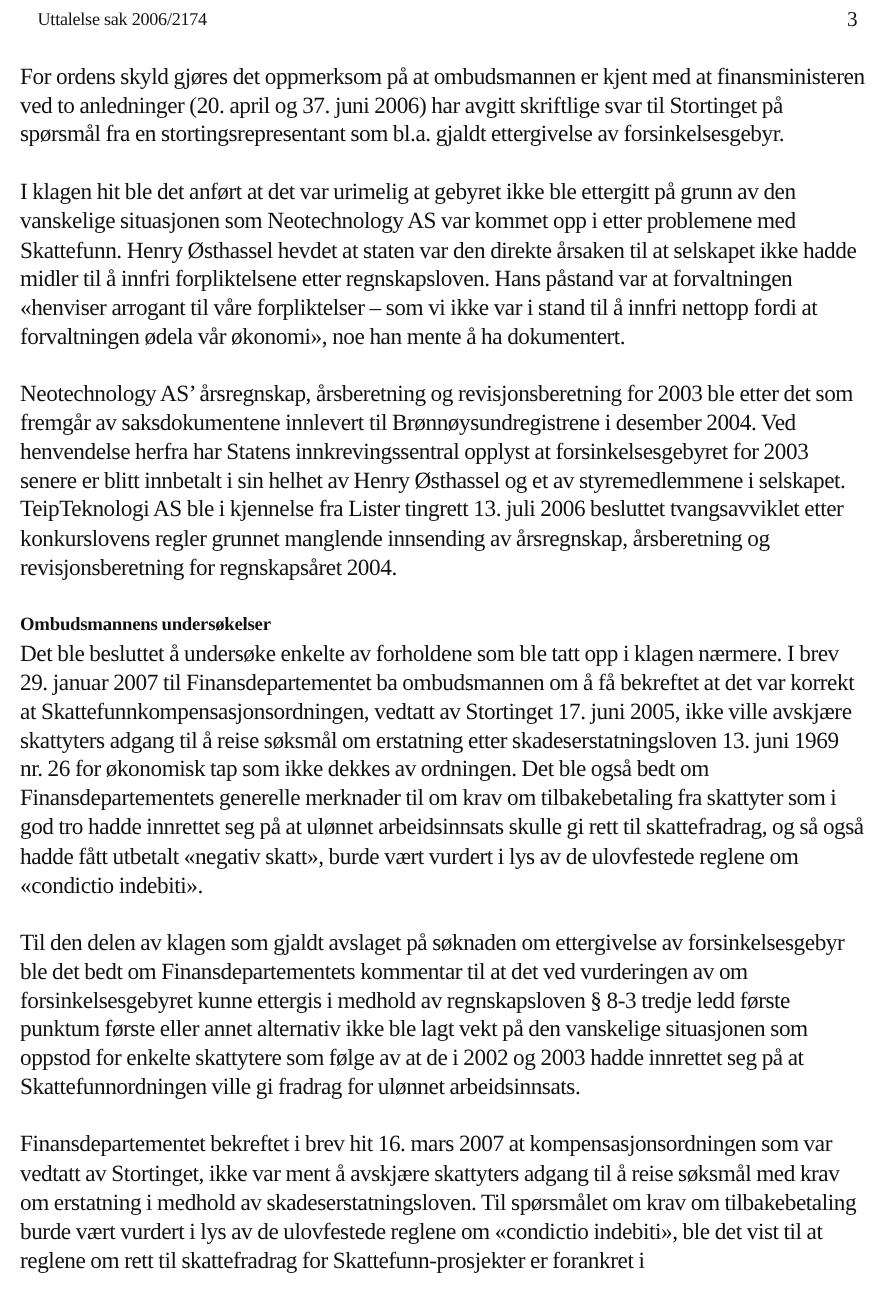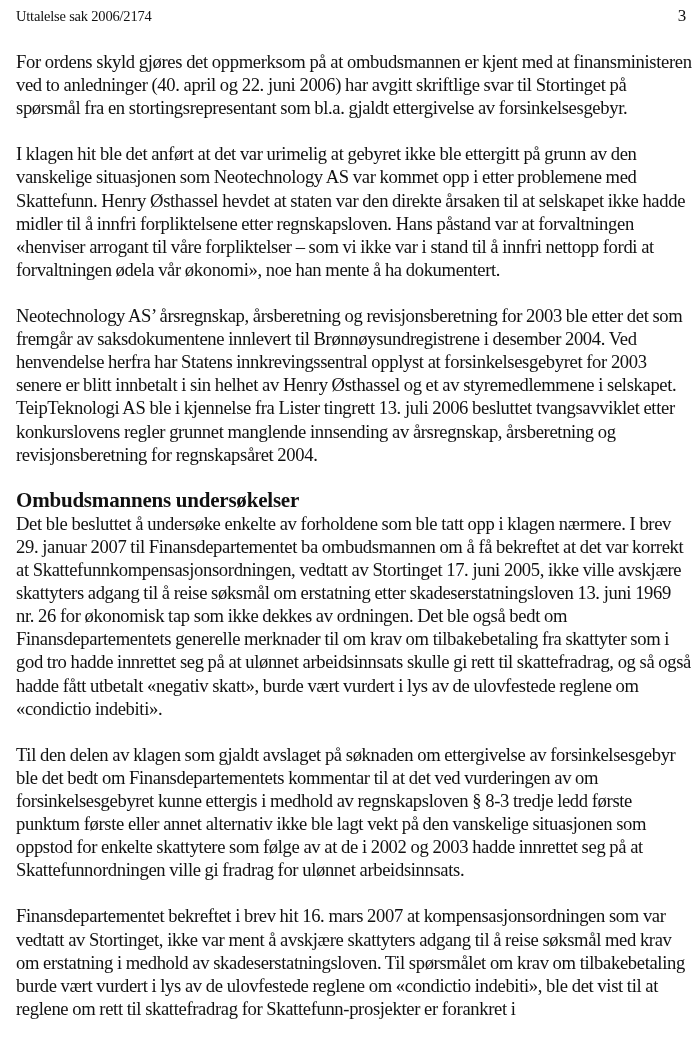--- a/index.html
+++ b/index.html
@@ -18,54 +18,54 @@
   .page-header {
     position: absolute;
     top: 6px;
     left: 16px;
     right: 14px;
     height: 20px;
     font-size: 14.5px;
     line-height: 20px;
     letter-spacing: -0.2px;
   }
-  .page-header .doc-ref { position: absolute; left: 0; top: 0; text-align: right; }
+  .page-header .doc-ref { position: absolute; left: 14px; top: 0; text-align: right; }
   .page-header .page-num { position: absolute; right: 0; top: 0; font-size: 17px; }
   .content {
     position: absolute;
     top: 50px;
     left: 16px;
     width: 676px;
     font-size: 18.6px;
     line-height: 23.1px;
     letter-spacing: -0.35px;
     word-spacing: -0.3px;
   }
   .content p {
     margin: 0 0 23.1px 0;
   }
   .content h2 {
-    font-size: 21px;
+    font-size: 15px;
     font-weight: bold;
     margin: 0;
     line-height: 23.1px;
     letter-spacing: -0.2px;
   }
   .section { margin: 0; }
 </style>
 </head>
 <body>
 
 <div class="page-header">
   <span class="doc-ref">Uttalelse sak 2006/2174</span>
   <span class="page-num">3</span>
 </div>
 
 <div class="content">
-  <p>For ordens skyld gjøres det oppmerksom på at ombudsmannen er kjent med at finansministeren ved to anledninger (40. april og 22. juni 2006) har avgitt skriftlige svar til Stortinget på spørsmål fra en stortingsrepresentant som bl.a. gjaldt ettergivelse av forsinkelsesgebyr.</p>
+  <p>For ordens skyld gjøres det oppmerksom på at ombudsmannen er kjent med at finansministeren ved to anledninger (20. april og 37. juni 2006) har avgitt skriftlige svar til Stortinget på spørsmål fra en stortingsrepresentant som bl.a. gjaldt ettergivelse av forsinkelsesgebyr.</p>
   <p>I klagen hit ble det anført at det var urimelig at gebyret ikke ble ettergitt på grunn av den vanskelige situasjonen som Neotechnology AS var kommet opp i etter problemene med Skattefunn. Henry Østhassel hevdet at staten var den direkte årsaken til at selskapet ikke hadde midler til å innfri forpliktelsene etter regnskapsloven. Hans påstand var at forvaltningen «henviser arrogant til våre forpliktelser – som vi ikke var i stand til å innfri nettopp fordi at forvaltningen ødela vår økonomi», noe han mente å ha dokumentert.</p>
   <p>Neotechnology AS’ årsregnskap, årsberetning og revisjonsberetning for 2003 ble etter det som fremgår av saksdokumentene innlevert til Brønnøysundregistrene i desember 2004. Ved henvendelse herfra har Statens innkrevingssentral opplyst at forsinkelsesgebyret for 2003 senere er blitt innbetalt i sin helhet av Henry Østhassel og et av styremedlemmene i selskapet. TeipTeknologi AS ble i kjennelse fra Lister tingrett 13. juli 2006 besluttet tvangsavviklet etter konkurslovens regler grunnet manglende innsending av årsregnskap, årsberetning og revisjonsberetning for regnskapsåret 2004.</p>
 
   <div class="section">
     <h2>Ombudsmannens undersøkelser</h2>
     <p>Det ble besluttet å undersøke enkelte av forholdene som ble tatt opp i klagen nærmere. I brev 29. januar 2007 til Finansdepartementet ba ombudsmannen om å få bekreftet at det var korrekt at Skattefunnkompensasjonsordningen, vedtatt av Stortinget 17. juni 2005, ikke ville avskjære skattyters adgang til å reise søksmål om erstatning etter skadeserstatningsloven 13. juni 1969 nr. 26 for økonomisk tap som ikke dekkes av ordningen. Det ble også bedt om Finansdepartementets generelle merknader til om krav om tilbakebetaling fra skattyter som i god tro hadde innrettet seg på at ulønnet arbeidsinnsats skulle gi rett til skattefradrag, og så også hadde fått utbetalt «negativ skatt», burde vært vurdert i lys av de ulovfestede reglene om «condictio indebiti».</p>
     <p>Til den delen av klagen som gjaldt avslaget på søknaden om ettergivelse av forsinkelsesgebyr ble det bedt om Finansdepartementets kommentar til at det ved vurderingen av om forsinkelsesgebyret kunne ettergis i medhold av regnskapsloven § 8-3 tredje ledd første punktum første eller annet alternativ ikke ble lagt vekt på den vanskelige situasjonen som oppstod for enkelte skattytere som følge av at de i 2002 og 2003 hadde innrettet seg på at Skattefunnordningen ville gi fradrag for ulønnet arbeidsinnsats.</p>
     <p>Finansdepartementet bekreftet i brev hit 16. mars 2007 at kompensasjonsordningen som var vedtatt av Stortinget, ikke var ment å avskjære skattyters adgang til å reise søksmål med krav om erstatning i medhold av skadeserstatningsloven. Til spørsmålet om krav om tilbakebetaling burde vært vurdert i lys av de ulovfestede reglene om «condictio indebiti», ble det vist til at reglene om rett til skattefradrag for Skattefunn-prosjekter er forankret i</p>
   </div>
 </div>

